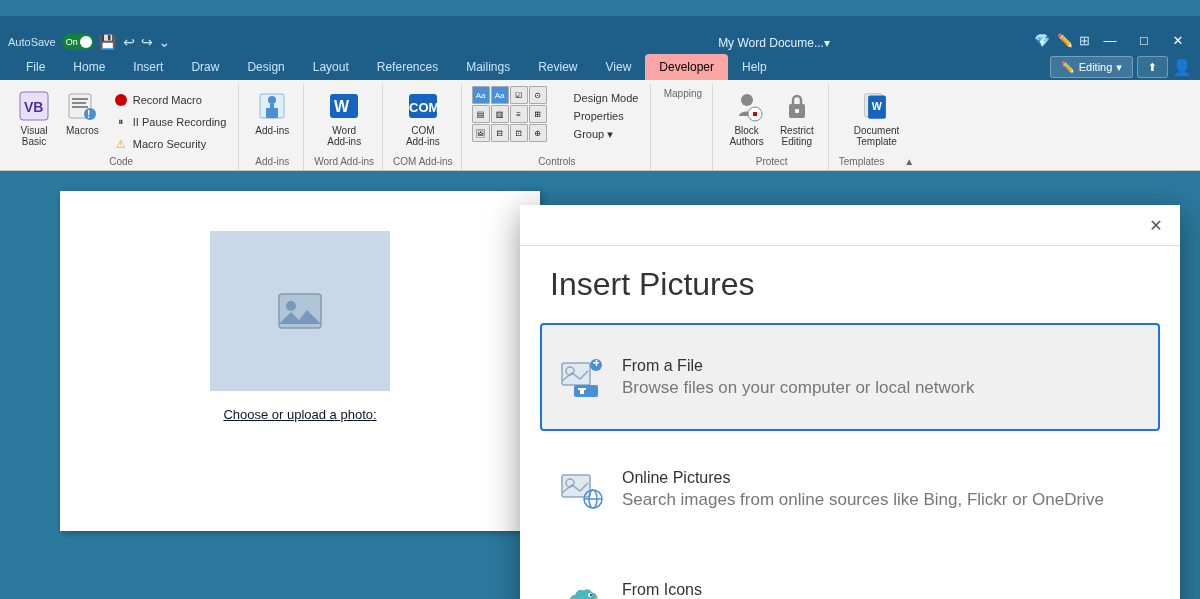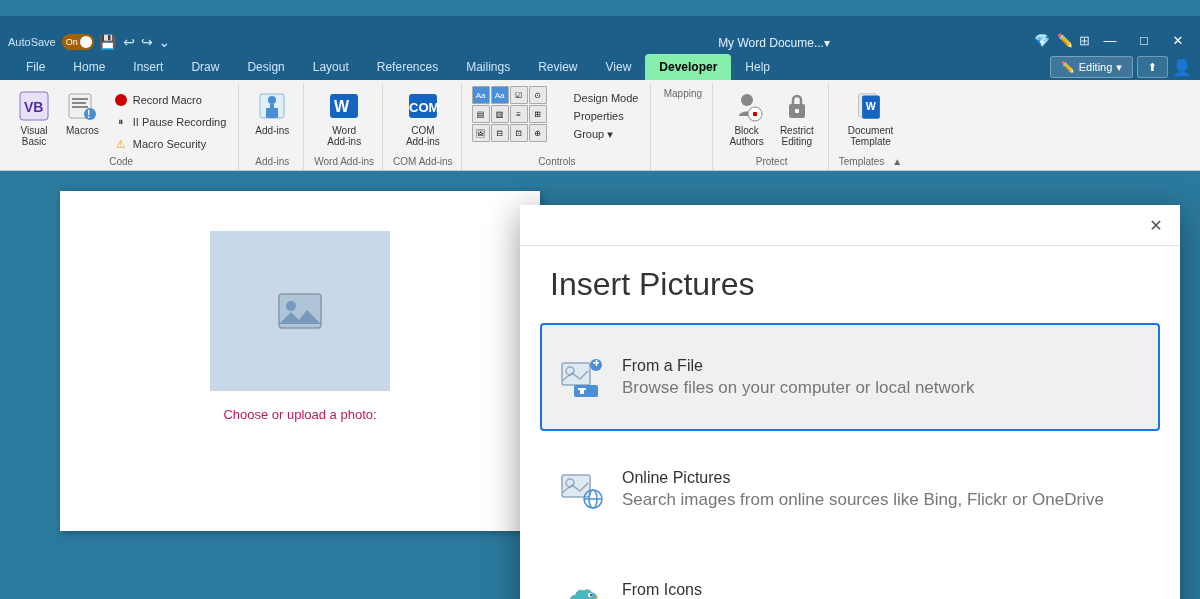--- a/index.html
+++ b/index.html
@@ -28,21 +28,21 @@
       display: flex;
       align-items: center;
       gap: 6px;
       flex: 1;
     }
     .autosave-label {
       font-size: 11px;
       color: #cce4f7;
     }
     .autosave-toggle {
-      background: #a16207;
+      background: #15803d;
       border-radius: 10px;
       width: 32px;
       height: 16px;
       display: inline-flex;
       align-items: center;
       justify-content: flex-end;
       padding-right: 2px;
     }
     .autosave-toggle-knob {
       width: 12px;
@@ -85,23 +85,23 @@
       padding: 5px 14px;
       font-size: 12px;
       color: #cce4f7;
       cursor: pointer;
       border-radius: 4px 4px 0 0;
       height: 26px;
       display: flex;
       align-items: center;
     }
     .tab.active {
-      background: #86efac;
+      background: #fca5a5;
       color: #000;
-      font-weight: 700;
+      font-weight: 400;
     }
     .tab-right {
       margin-left: auto;
       display: flex;
       align-items: center;
       gap: 4px;
       padding-right: 8px;
       padding-bottom: 2px;
     }
     .tab-right-btn {
@@ -254,21 +254,22 @@
       width: 180px;
       height: 160px;
       background: #c8d8e8;
       display: flex;
       align-items: center;
       justify-content: center;
       border: none;
     }
     .photo-label {
       font-size: 13px;
-      color: #be185d;
+      color: #0f172a;
+      text-decoration: underline;
     }
 
     
     .dialog-overlay {
       position: absolute;
       left: 520px;
       top: 34px;
       width: 660px;
       height: 560px;
       background: white;
@@ -571,21 +572,21 @@
           <div class="icon-large">
             <svg width="36" height="36" viewBox="0 0 36 36">
               <rect x="4" y="2" width="20" height="26" rx="2" fill="#e8e8e8" stroke="#bbb" stroke-width="1"></rect>
               <rect x="8" y="4" width="20" height="26" rx="2" fill="#1565c0"></rect>
               <text x="12" y="20" font-size="12" fill="white" font-weight="bold">W</text>
             </svg>
           </div>
           <span>Document<br>Template</span>
         </div>
       </div>
-      <div class="ribbon-group-label" style="display:flex;align-items:flex-start;gap:8px;">
+      <div class="ribbon-group-label" style="display:flex;align-items:flex-start;gap:20px;">
         <span>Templates</span>
         <span style="cursor:pointer;font-size:10px;">▲</span>
       </div>
     </div>
 
   </div>
 </div>
 
 <div class="main-area">
 

